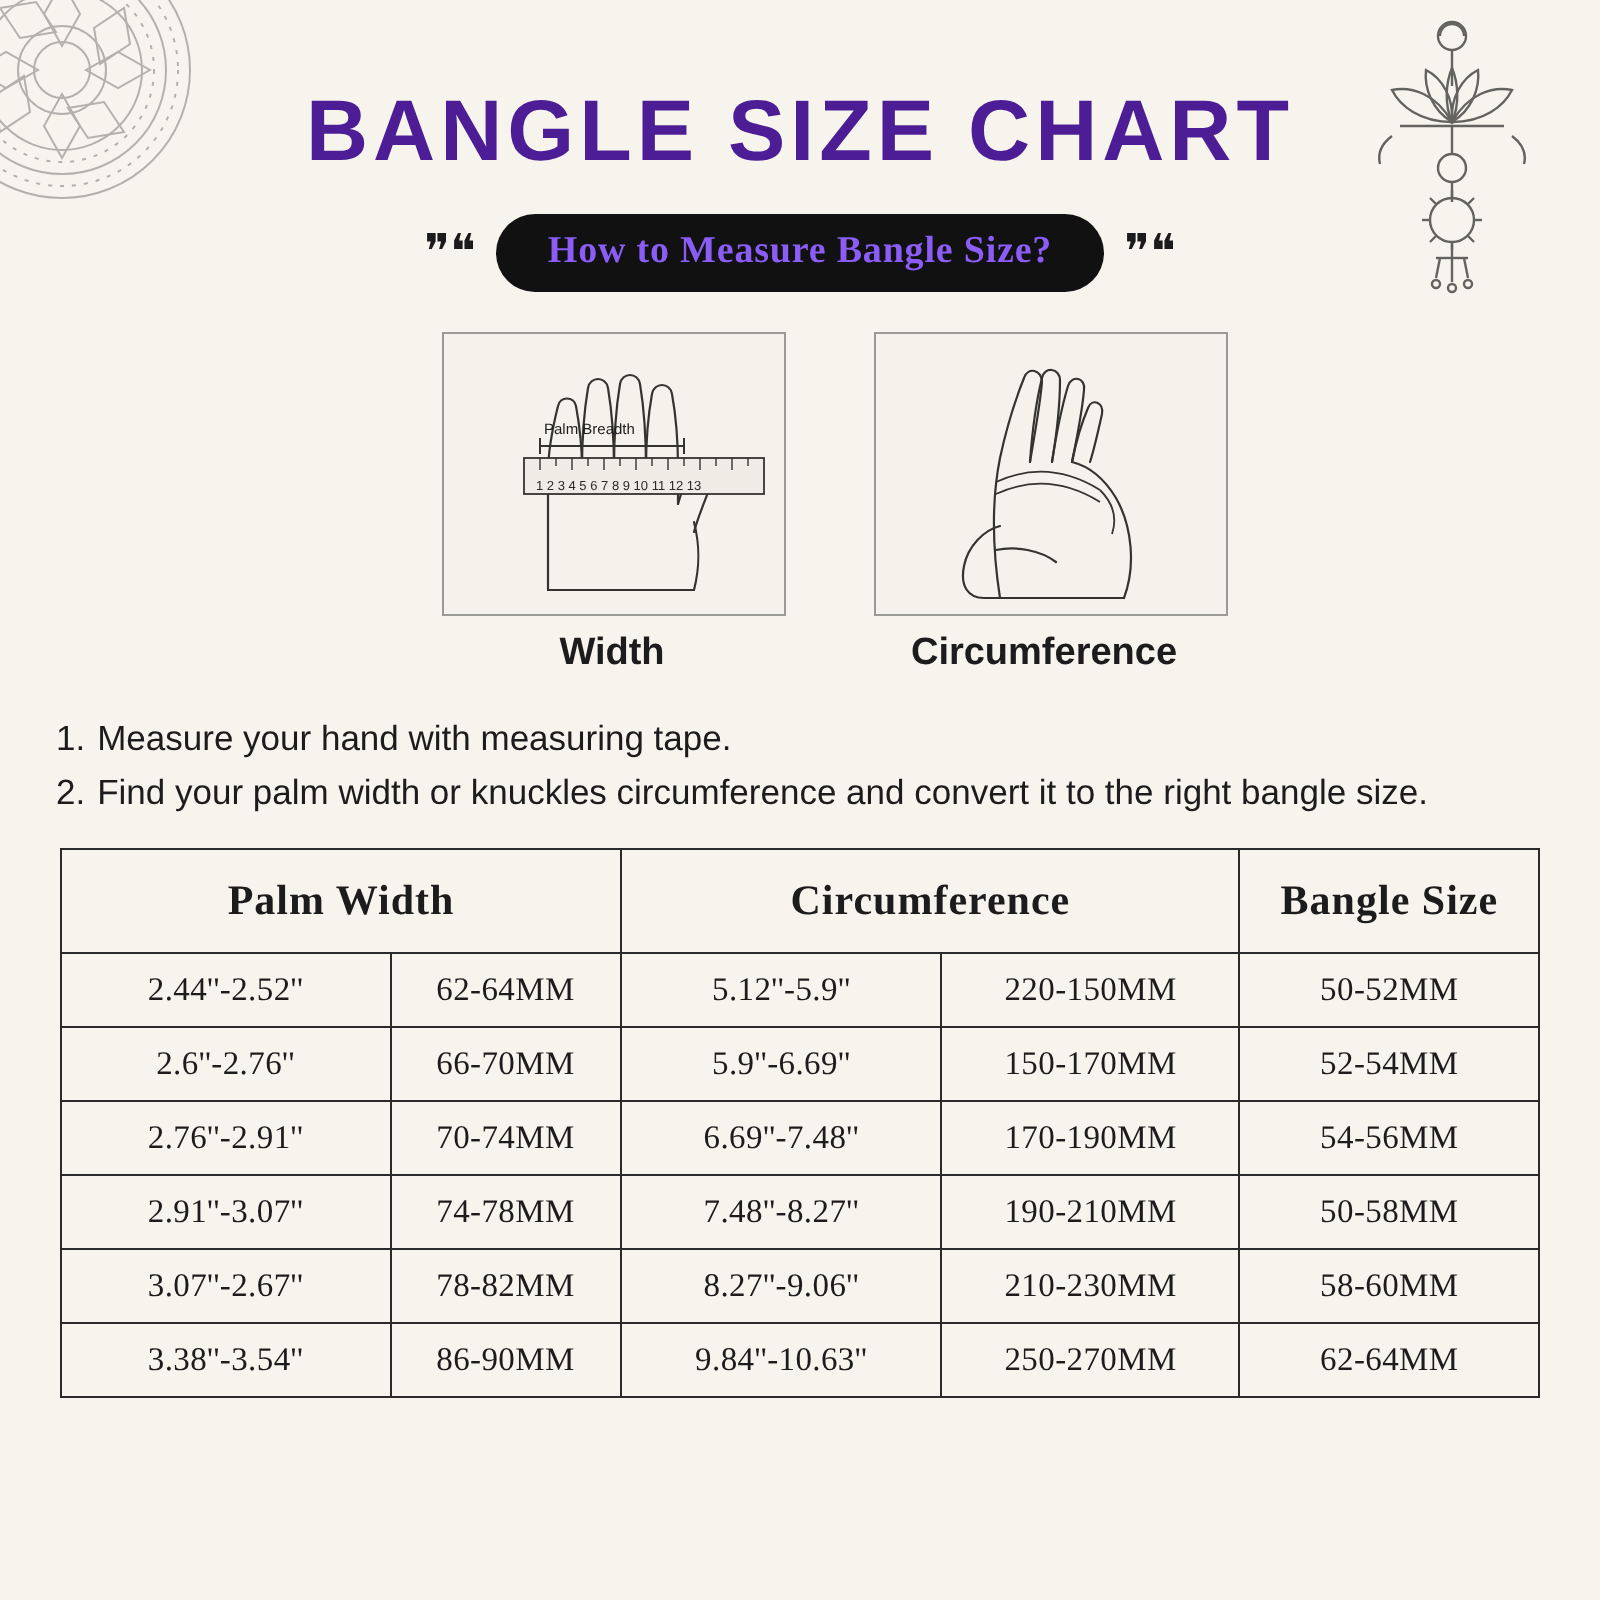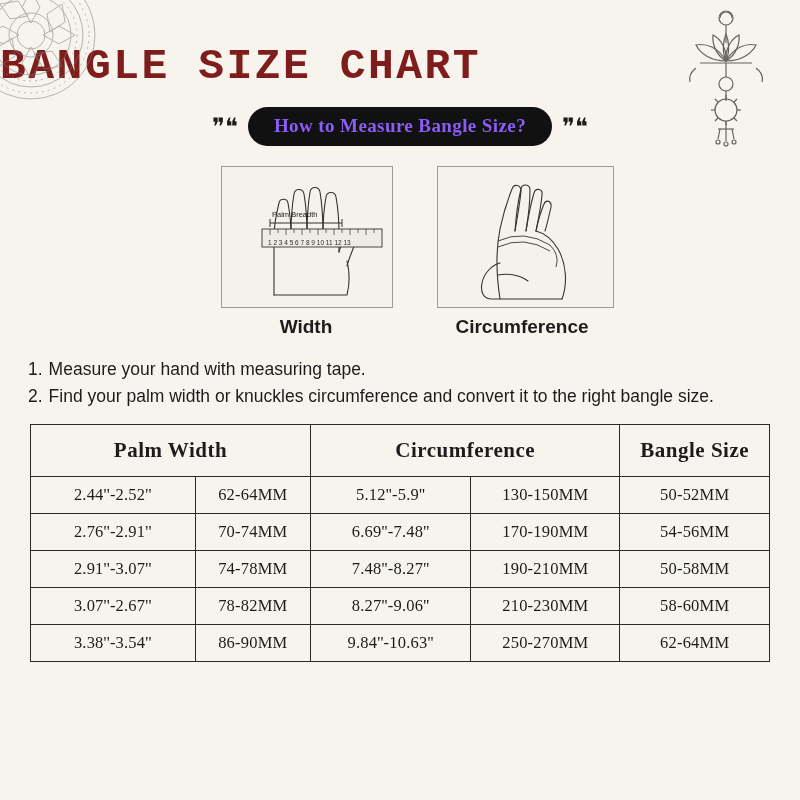--- a/index.html
+++ b/index.html
@@ -31,28 +31,28 @@
     right: 14px;
     top: 6px;
     width: 120px;
     height: 150px;
     opacity: .85;
     pointer-events: none;
   }
 
   
   .title {
-    text-align: left;
-    font-family: Liberation Mono, monospace;
+    text-align: center;
+    font-family: Liberation Sans, sans-serif;
     font-size: 43px;
     letter-spacing: 2.5px;
     font-weight: 700;
     margin: 30px 0 0 0;
     padding-top: 12px;
-    color: #7f1d1d;
+    color: #4c1d95;
   }
 
   
   .pill-row {
     display: flex;
     align-items: center;
     justify-content: center;
     gap: 10px;
     margin-top: 16px;
   }
@@ -313,22 +313,29 @@
       <th class="col-a" colspan="2">Palm Width</th>
       <th class="col-c" colspan="2">Circumference</th>
       <th class="col-e">Bangle Size</th>
     </tr>
   </thead>
   <tbody>
     <tr>
       <td class="col-a">2.44''-2.52''</td>
       <td class="col-b">62-64MM</td>
       <td class="col-c">5.12''-5.9''</td>
-      <td class="col-d">130-150MM</td>
+      <td class="col-d">220-150MM</td>
       <td class="col-e">50-52MM</td>
+    </tr>
+    <tr>
+      <td>2.6''-2.76''</td>
+      <td>66-70MM</td>
+      <td>5.9''-6.69''</td>
+      <td>150-170MM</td>
+      <td>52-54MM</td>
     </tr>
     <tr>
       <td>2.76''-2.91''</td>
       <td>70-74MM</td>
       <td>6.69''-7.48''</td>
       <td>170-190MM</td>
       <td>54-56MM</td>
     </tr>
     <tr>
       <td>2.91''-3.07''</td>

